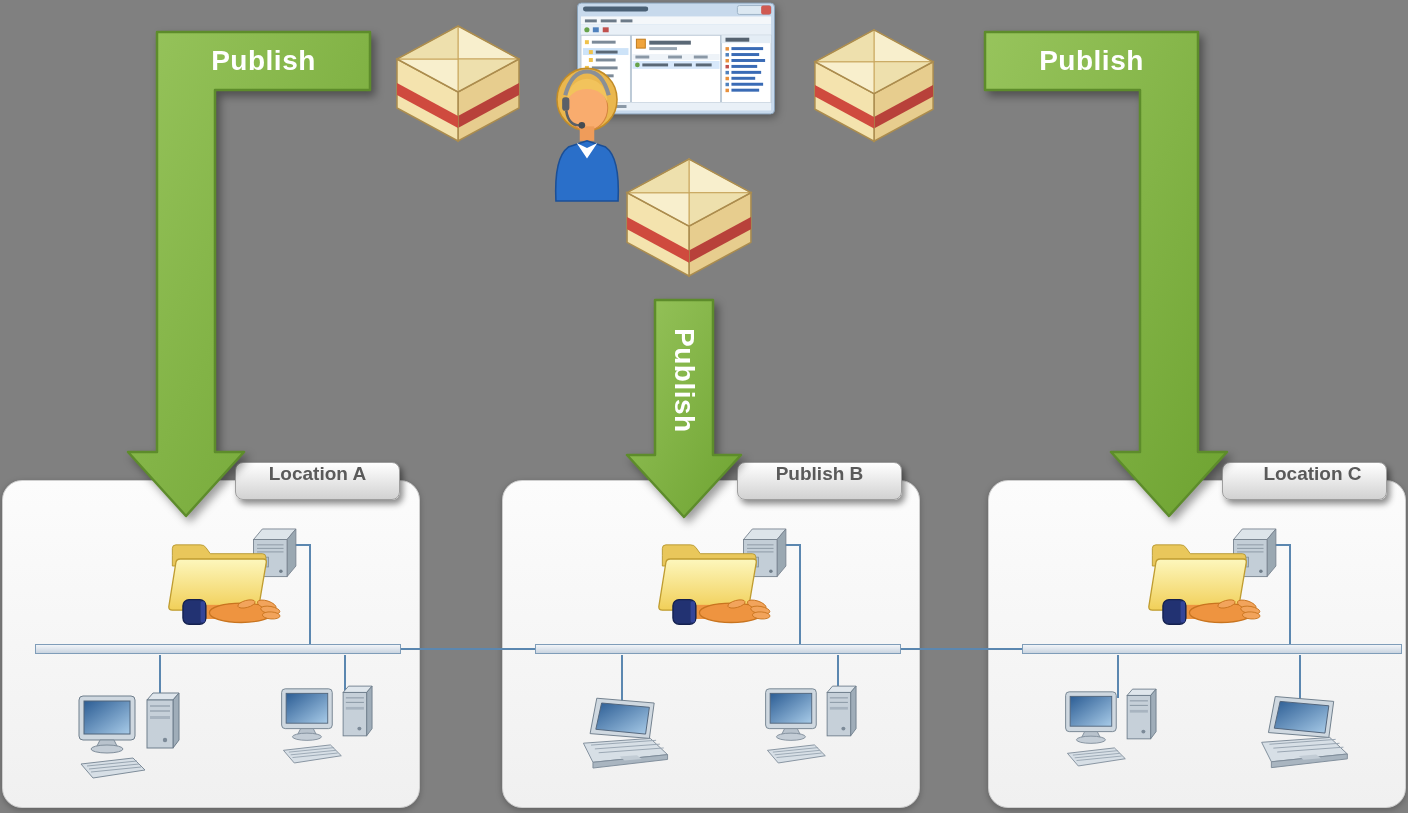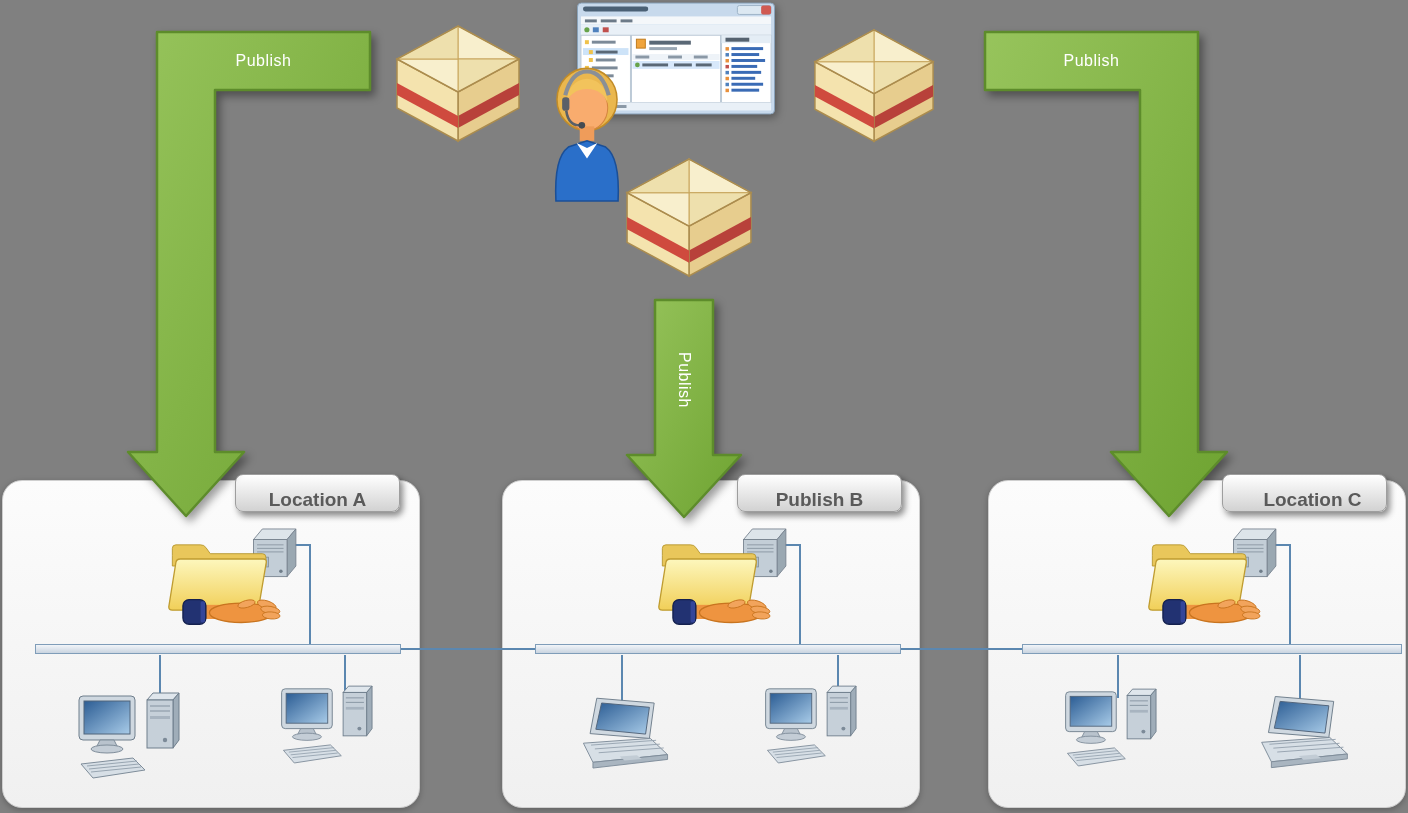--- a/index.html
+++ b/index.html
@@ -17,36 +17,36 @@
     background:linear-gradient(#fcfcfc,#f0f0f0);
     border:1px solid #cfcfcf;
     border-radius:20px;
     box-shadow:0 2px 6px rgba(0,0,0,0.25);
   }
   .loc-tab {
     position:absolute; top:462px; width:165px; height:38px;
     background:linear-gradient(#ffffff,#d2d2d2);
     border:1px solid #9e9e9e; border-radius:8px;
     box-shadow:3px 4px 6px rgba(0,0,0,0.45);
-    display:flex; align-items:flex-end; justify-content:center;
-    color:#5a5a5a; font-size:19px; font-weight:bold;margin-top:12px;
+    display:flex; align-items:flex-start; justify-content:center;
+    color:#5a5a5a; font-size:19px; font-weight:bold;
   }
 
   
   .bus {
     position:absolute; top:644px; height:10px;
     background:linear-gradient(#f2f5f9,#c9d4e0);
     border:1px solid #7f9db9;
   }
 
   
   .arrow-svg { position:absolute; filter:drop-shadow(4px 5px 4px rgba(0,0,0,0.38)); }
   .publish-label {
-    position:absolute; color:#ffffff; font-size:16px; letter-spacing:.5px;
-    display:flex; align-items:center; justify-content:center;
+    position:absolute; color:#ffffff; font-size:28px; letter-spacing:.5px;
+    display:flex; align-items:center; justify-content:center;font-weight:bold;
   }
   .publish-label.vertical { writing-mode:vertical-rl; }
 
   .icon { position:absolute; }
   .console-shadow { filter:drop-shadow(2px 3px 4px rgba(0,0,0,0.35)); }
 </style>
 </head>
 <body style="background: rgb(128, 128, 128);">
 
 <svg width="0" height="0" style="position:absolute">

